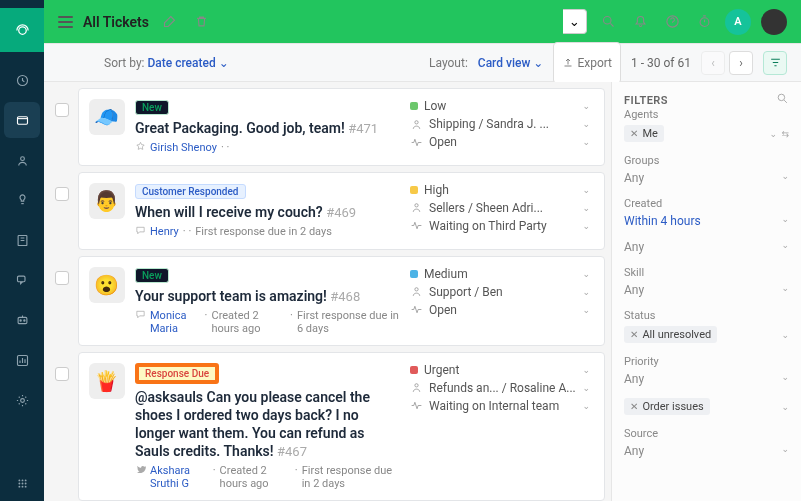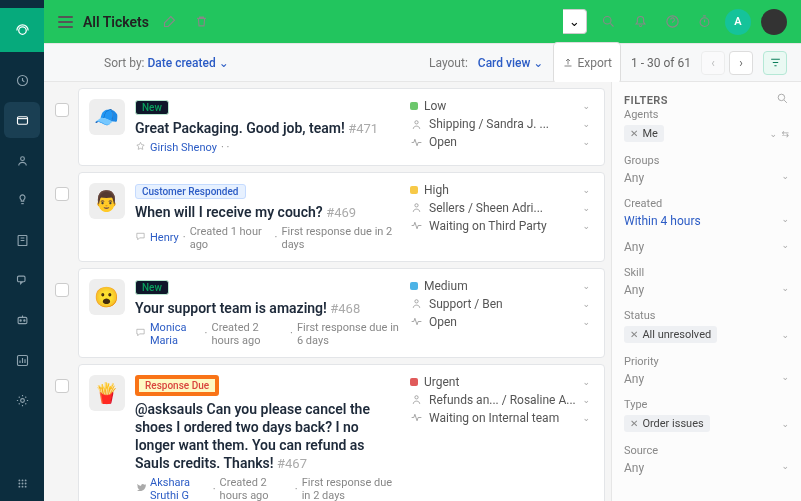--- a/index.html
+++ b/index.html
@@ -35,21 +35,21 @@
 .card{background:#fff;border:1px solid #e3e5e8;border-radius:4px;margin-bottom:6px;padding:10px 14px 10px 10px;display:flex;gap:10px;position:relative}
 .chk{position:absolute;left:-24px;top:14px;width:14px;height:14px;border:1px solid #ccc;border-radius:3px;background:#fff;cursor:pointer}
 .av{width:36px;height:36px;border-radius:6px;background:#eee;flex-shrink:0;display:flex;align-items:center;justify-content:center;font-size:20px}
 .card-body{flex:1;min-width:0}
 .badge{display:inline-block;font-size:10px;padding:1px 6px;border-radius:3px;margin-bottom:4px;font-weight:500}
 .badge.new{background:#0f172a;color:#0a9e5c;border:1px solid #b8e8cf}
 .badge.cust{background:#e7f1ff;color:#2c5cc5;border:1px solid #c5dbff}
 .badge.due{background:#fef9c3;color:#d9453e;border:4px solid #f97316}
 .subj{font-weight:600;font-size:14px;color:#1e2a3a;line-height:1.3;margin-bottom:3px}
 .subj .num{color:#aaa;font-weight:400;font-size:13px}
-.meta{font-size:11px;color:#888;display:flex;align-items:center;gap:4px}
+.meta{font-size:11px;color:#888;display:flex;align-items:flex-start;gap:4px}
 .meta .name{color:#2c5cc5}
 .card-side{width:180px;flex-shrink:0;font-size:12px;color:#555;display:flex;flex-direction:column;gap:4px}
 .side-row{display:flex;align-items:center;gap:6px}
 .dot{width:8px;height:8px;border-radius:2px;flex-shrink:0}
 .dot.low{background:#6cc76c}
 .dot.high{background:#f7c948}
 .dot.med{background:#4db3e6}
 .dot.urg{background:#e05a5a}
 .caret{font-size:9px;color:#aaa;margin-left:auto}
 .filters{width:190px;border-left:1px solid #e6e6e6;background:#fcfcfc;padding:10px 12px;overflow-y:auto;font-size:12px}
@@ -252,21 +252,21 @@
                 <span>Open</span>
                 <span class="caret">⌄</span>
               </div>
             </div>
           </div>
           <div class="card">
             <div class="chk"></div>
             <div class="av">👨</div>
             <div class="card-body"><span class="badge cust">Customer Responded</span><br><div class="subj">When will I receive my couch? <span class="num">#469</span></div><div class="meta"><span><svg viewBox="0 0 24 24" fill="none" stroke="currentColor" stroke-width="1.6">
                     <path d="M4 5h16v10H10l-4 4v-4H4z"></path>
-                  </svg></span> <span class="name">Henry</span> · <span>Created 1 hour ago</span> · <span>First response due in 2 days</span></div></div>
+                  </svg></span> <span class="name">Henry</span> ·  · <span>First response due in 2 days</span></div></div>
             <div class="card-side">
               <div class="side-row">
                 <span class="dot high"></span>
                 <span>High</span>
                 <span class="caret">⌄</span>
               </div>
               <div class="side-row">
                 <svg viewBox="0 0 24 24" fill="none" stroke="currentColor" stroke-width="1.6">
                   <circle cx="12" cy="8" r="3"></circle>
                   <path d="M6 20c0-3 3-5 6-5s6 2 6 5"></path>
@@ -399,21 +399,20 @@
             </div>
           </div>
         <div class="fsec">
             <div class="flabel">Priority</div>
             <div class="fval" style="color:#888">
               <span>Any</span>
               <span class="caret">⌄</span>
             </div>
           </div>
         <div class="fsec">
-            <div class="flabel">Type</div>
             <div style="display:flex;align-items:center">
               <span class="tag">
                 <span class="x">✕</span>
                 <span>Order issues</span>
               </span>
               <span class="caret">⌄</span>
             </div>
           </div>
         <div class="fsec">
             <div class="flabel">Source</div>

